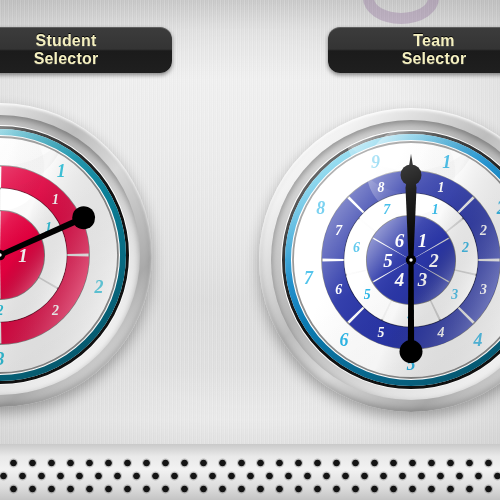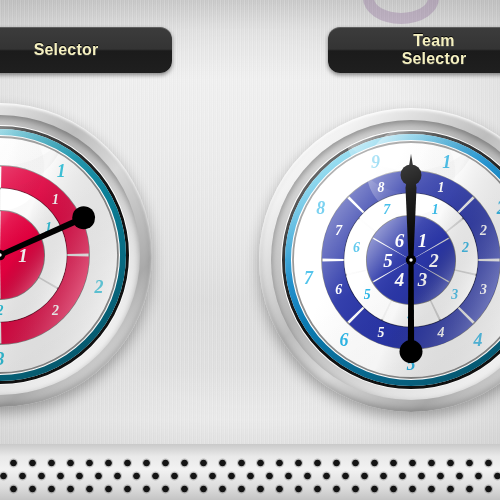--- a/index.html
+++ b/index.html
@@ -99,20 +99,21 @@
 <body>
 
 <div id="app">
 
   <div id="brush"></div>
   <div id="vign"></div>
 
   <div class="top-ring"></div>
 
   <div class="btn" id="btn-student">
+    <span class="l1">Student</span>
     <span class="l2">Selector</span>
   </div>
 
   <div class="btn" id="btn-team">
     <span class="l1">Team</span>
     <span class="l2">Selector</span>
   </div>
 
   <div class="dial-wrap" id="wrap-student" style="left:-130px;top:125px;width:440px;height:300px;">
     <div class="bezel" style="left:-22px;top:-22px;width:304px;height:304px;"></div>

